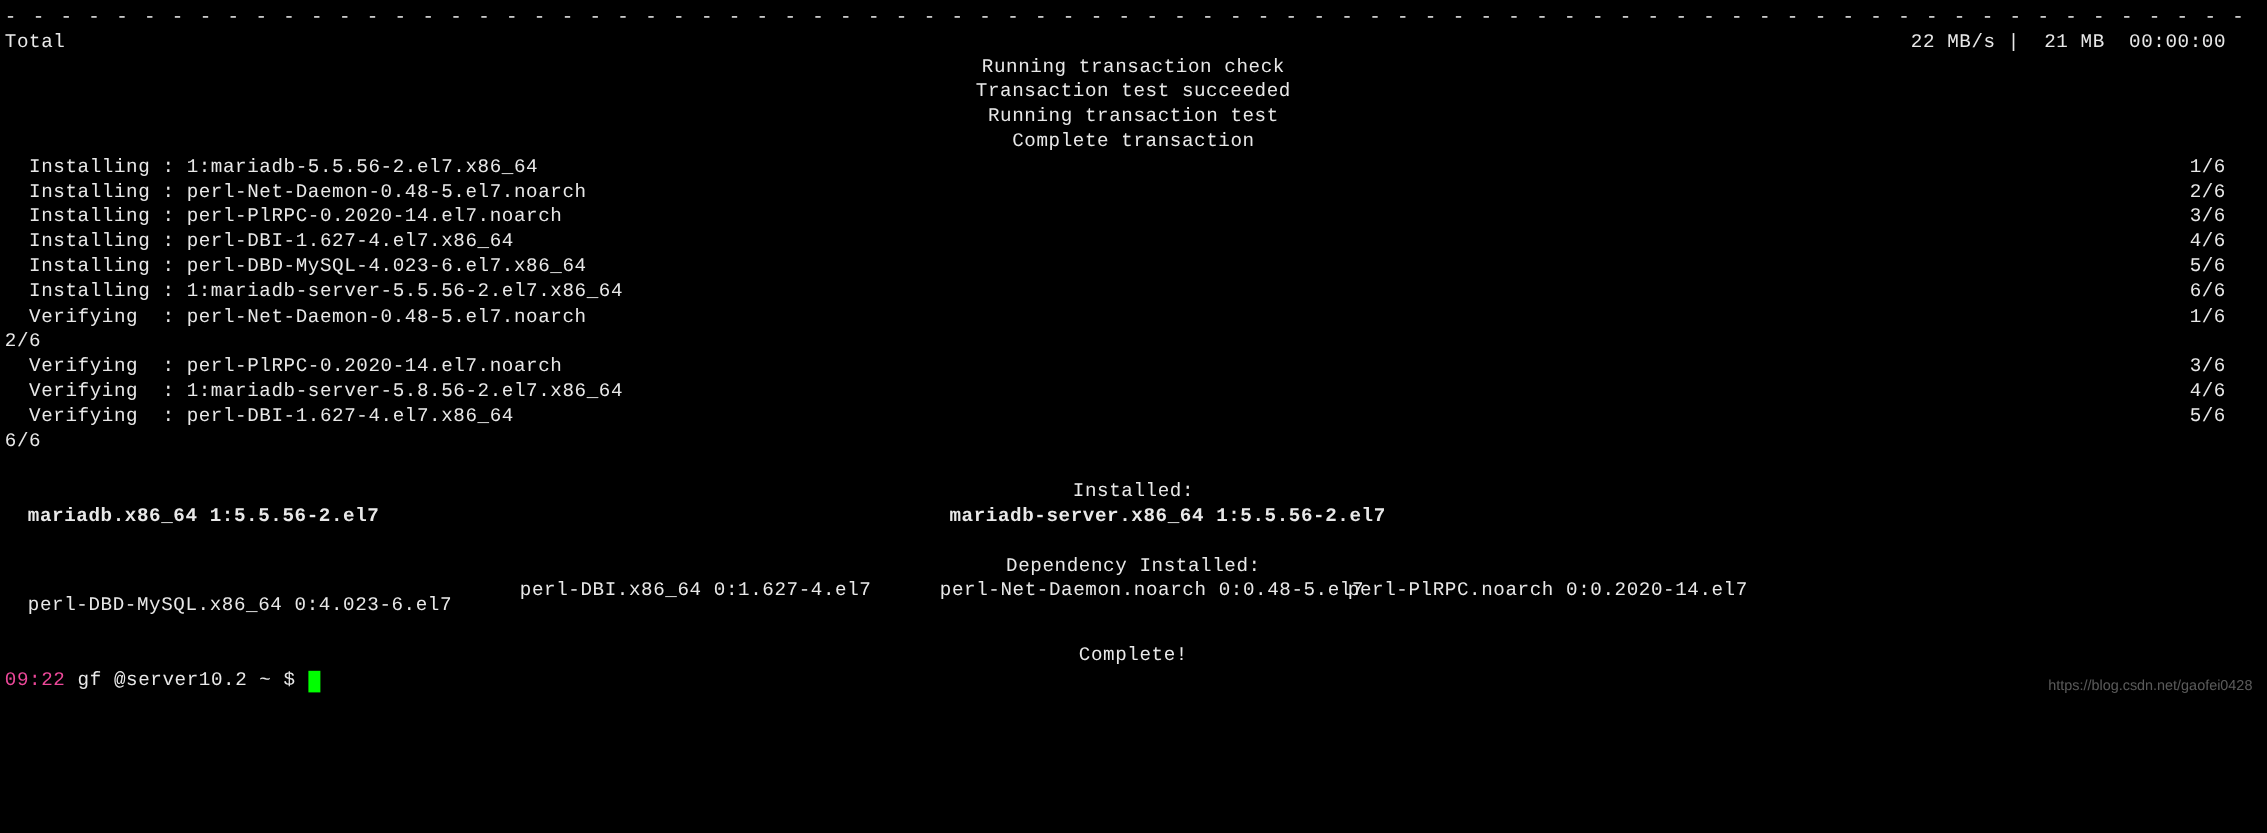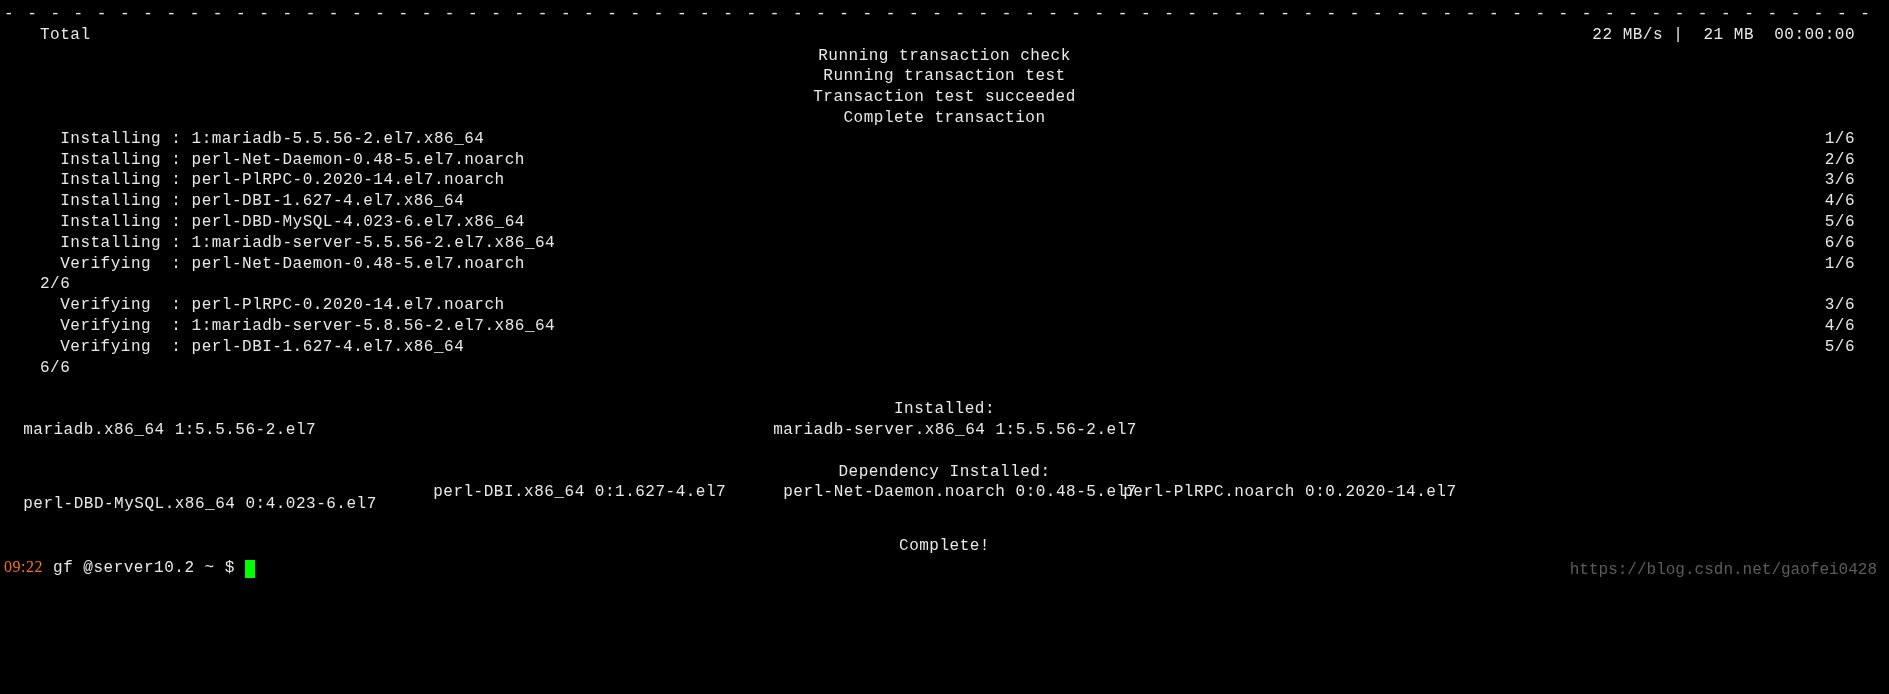--- a/index.html
+++ b/index.html
@@ -21,80 +21,80 @@
   }
   .hr-dashes {
     white-space: nowrap;
     overflow: hidden;
     letter-spacing: 2px;
   }
   .row {
     display: flex;
     justify-content: space-between;
     white-space: pre;
-    margin-left: 36px;
   }
   .row .left { flex: 0 0 auto; }
   .row .right { flex: 0 0 auto; padding-right: 30px; }
   .line { white-space: pre; text-align: center; }
   .cols2 {
     display: flex;
-    gap: 0;
+    gap: 18px;
     white-space: pre;
+    font-weight: bold;
   }
   .cols2 > div { flex: 0 0 auto; }
   .cols2 .c1 { width: 750px; padding-left: 2ch; }
   .cols2 .c2 { }
   .cols4 {
     display: flex;
     white-space: pre;
     padding-left: 2ch;
   }
   .cols4 > div { flex: 0 0 auto; }
   .cols4 .d1 { width: 410px; margin-top: 12px; }
   .cols4 .d2 { width: 350px; }
   .cols4 .d3 { width: 340px; }
   .cols4 .d4 { }
   .prompt {
     white-space: pre;
   }
-  .green { color: #f97316; font-family: Liberation Serif, serif; }
+  .green { color: #ec4899; }
   .cursor {
     display: inline-block;
     width: 10px;
     height: 18px;
     background: #00ff00;
     vertical-align: text-bottom;
     margin-bottom: -1px;
   }
   .watermark {
     position: absolute;
     right: 12px;
     bottom: 6px;
     color: rgba(200,200,200,0.45);
-    font-family: Liberation Mono, monospace;
-    font-size: 16px;
+    font-family: Liberation Sans, sans-serif;
+    font-size: 12px;
     letter-spacing: 0;
   }
 </style>
 </head>
 <body>
 
 <div class="terminal">
 
   <div class="hr-dashes">- - - - - - - - - - - - - - - - - - - - - - - - - - - - - - - - - - - - - - - - - - - - - - - - - - - - - - - - - - - - - - - - - - - - - - - - - - - - - - - - - - - - - - - - - - - - - - - - - - - - - - - - - - - - - - - - - - - - - - - - - - - - - - - - - - - - - - - - - - - - - - - - - - - - - - - - - - - - - - - - - - - - - - - - - - - - - - - - - - - - - - - - - - - - - - - - - - - - - - - - - - - - - - - - - - - - - - - - - - - - - -</div>
 
   <div class="row">
     <div class="left">Total</div>
     <div class="right">22 MB/s |  21 MB  00:00:00</div>
   </div>
 
   <div class="line">Running transaction check</div>
+  <div class="line">Transaction test succeeded</div>
   <div class="line">Running transaction test</div>
-  <div class="line">Transaction test succeeded</div>
   <div class="line">Complete transaction</div>
 
   <div class="row"><div class="left">  Installing : 1:mariadb-5.5.56-2.el7.x86_64</div><div class="right">1/6</div></div>
   <div class="row"><div class="left">  Installing : perl-Net-Daemon-0.48-5.el7.noarch</div><div class="right">2/6</div></div>
   <div class="row"><div class="left">  Installing : perl-PlRPC-0.2020-14.el7.noarch</div><div class="right">3/6</div></div>
   <div class="row"><div class="left">  Installing : perl-DBI-1.627-4.el7.x86_64</div><div class="right">4/6</div></div>
   <div class="row"><div class="left">  Installing : perl-DBD-MySQL-4.023-6.el7.x86_64</div><div class="right">5/6</div></div>
   <div class="row"><div class="left">  Installing : 1:mariadb-server-5.5.56-2.el7.x86_64</div><div class="right">6/6</div></div>
 
   <div class="row"><div class="left">  Verifying  : perl-Net-Daemon-0.48-5.el7.noarch</div><div class="right">1/6</div></div>

